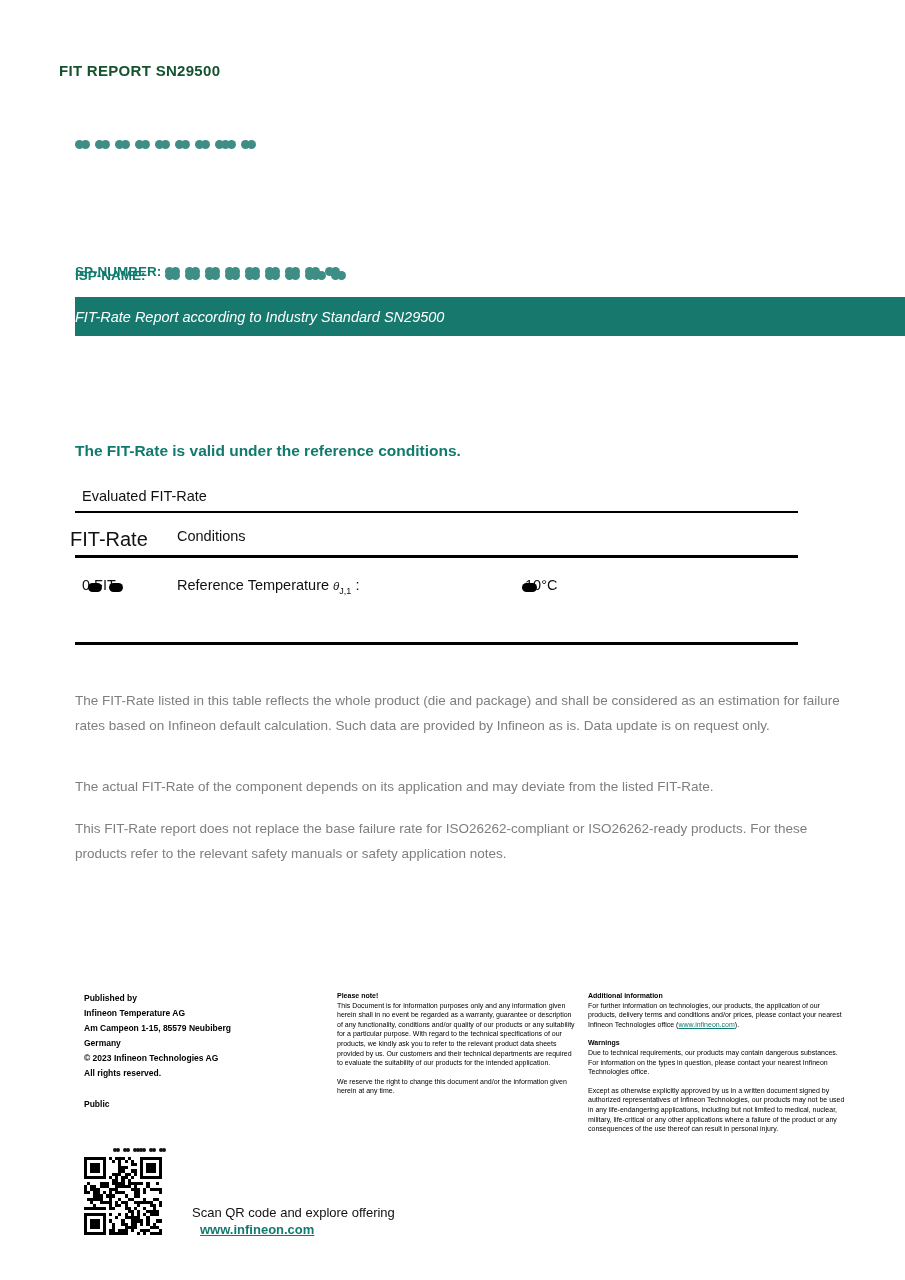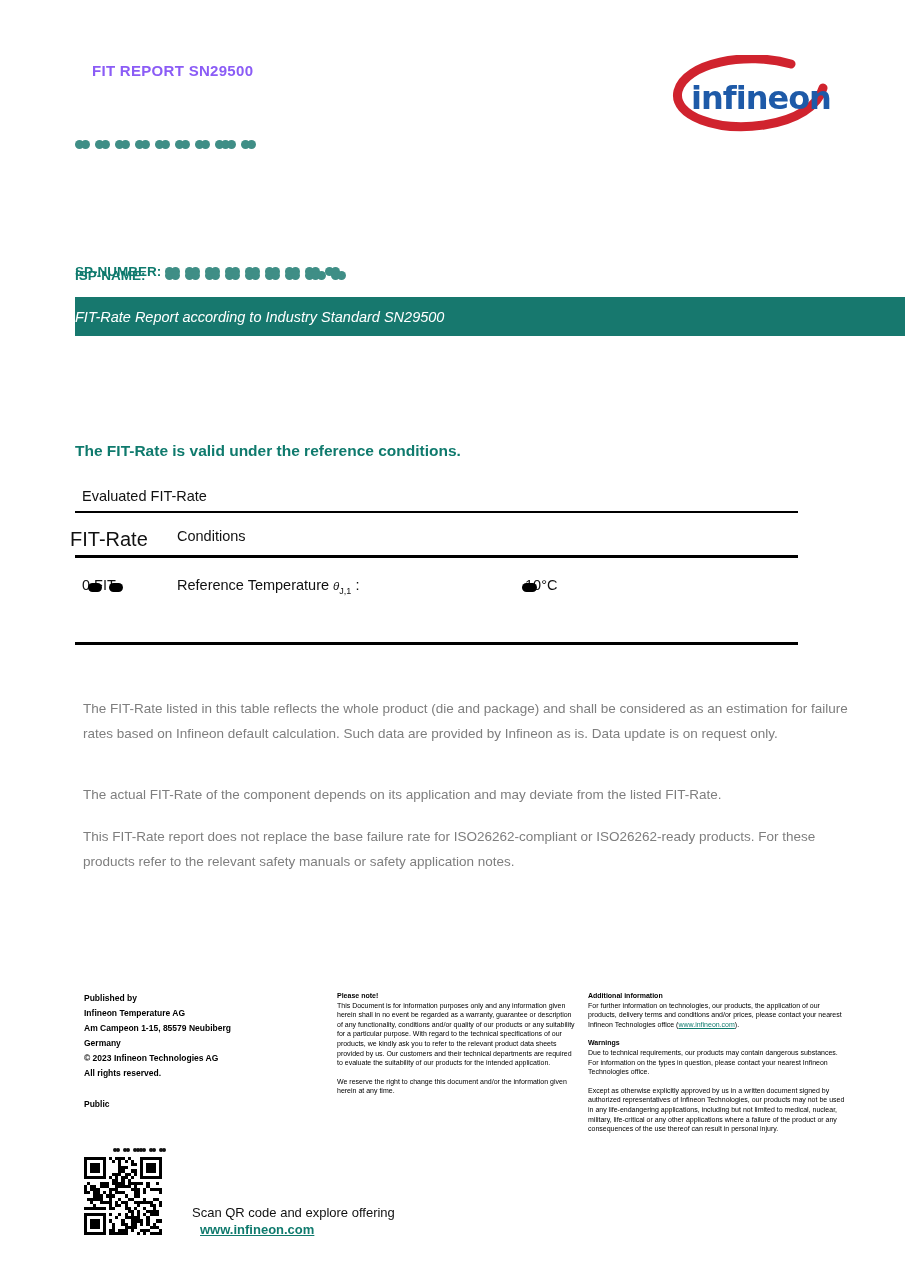--- a/index.html
+++ b/index.html
@@ -1,21 +1,21 @@
 <!DOCTYPE html>
 <html><head>
 <meta charset="utf-8">
 <style>
   html,body{margin:0;padding:0;background:#ffffff;}
   .page{position:relative;width:905px;height:1280px;background:#fff;overflow:hidden;
         font-family:"Liberation Sans","DejaVu Sans",sans-serif;color:#111;}
 
   
-  .doc-title{position:absolute;left:92px;top:62px;margin:0;font-size:15px;font-weight:700;
-             letter-spacing:.3px;color:#8b5cf6;}
+  .doc-title{position:absolute;left:59px;top:62px;margin:0;font-size:15px;font-weight:700;
+             letter-spacing:.3px;color:#14532d;}
   .logo{position:absolute;left:670px;top:55px;width:160px;height:80px;}
 
   
   .redact{display:flex;align-items:center;}
   .redact .grp{display:flex;}
   .redact i{display:block;border-radius:50%;background:currentColor;}
   .redact-md{gap:5px;color:#3f8e86;}
   .redact-md i{width:9px;height:9px;margin-left:-3px;}
   .redact-md .grp i:first-child{margin-left:0;}
   .redact-sm{gap:3px;color:#111;}
@@ -45,21 +45,21 @@
   .th-fit{position:absolute;left:70px;top:528px;font-size:20px;color:#111;}
   .th-cond{position:absolute;left:177px;top:528px;font-size:14.5px;color:#111;}
   .cell{position:absolute;top:577px;font-size:14.5px;color:#111;}
   .cell-fit{left:82px;} .cell-cond{left:177px;} .cell-val{left:525px;}
   .cell .sym{font-style:italic;font-size:11.5px;}
   .cell sub{font-size:9px;}
   .pill{position:absolute;height:9px;background:#000;border-radius:4.5px;top:6px;}
   .pill-a{left:6px;width:14px;} .pill-b{left:27px;width:14px;} .pill-c{left:-3px;width:15px;}
 
   
-  .para{position:absolute;left:75px;width:786px;margin:8px;font-size:13.5px;color:#7e7e7e;
+  .para{position:absolute;left:75px;width:786px;margin:0;font-size:13.5px;color:#7e7e7e;
         line-height:25px;}
   .para-1{top:688px;} .para-2{top:774px;} .para-3{top:816px;}
 
   
   .fcol{position:absolute;top:991px;color:#000;}
   .fcol-1{left:84px;width:230px;font-size:8.5px;line-height:15px;font-weight:700;}
   .fcol-2{left:337px;width:238px;font-size:7px;line-height:9.6px;}
   .fcol-3{left:588px;width:257px;font-size:7px;line-height:9.6px;}
   .fhead{font-weight:700;}
   .fpara{margin:0 0 9px 0;}
@@ -74,26 +74,20 @@
   .scan-link{position:absolute;left:200px;top:1222px;font-size:13px;font-weight:700;
              color:#0f7a6d;text-decoration:underline;cursor:pointer;}
 </style>
 </head>
 <body>
 
 <div class="page">
 
   <h1 class="doc-title">FIT REPORT SN29500</h1>
 
-  <div class="logo">
-    <svg viewBox="0 0 160 80" width="160" height="80">
-      <path d="M121,9 C76,-4 15,8 8,36 C2,61 48,77 94,70 C127,65 148,51 153,33" fill="none" stroke="#d0232e" stroke-width="9" stroke-linecap="round"></path>
-      <text x="21" y="54" font-family="DejaVu Sans, sans-serif" font-size="32" font-weight="bold" fill="#1e5aa8" letter-spacing="-1">infineon</text>
-    </svg>
-  </div>
 
   <div class="redact redact-md title-redact">
       <span class="grp">
         <i></i>
         <i></i>
       </span>
       <span class="grp">
         <i></i>
         <i></i>
       </span>

